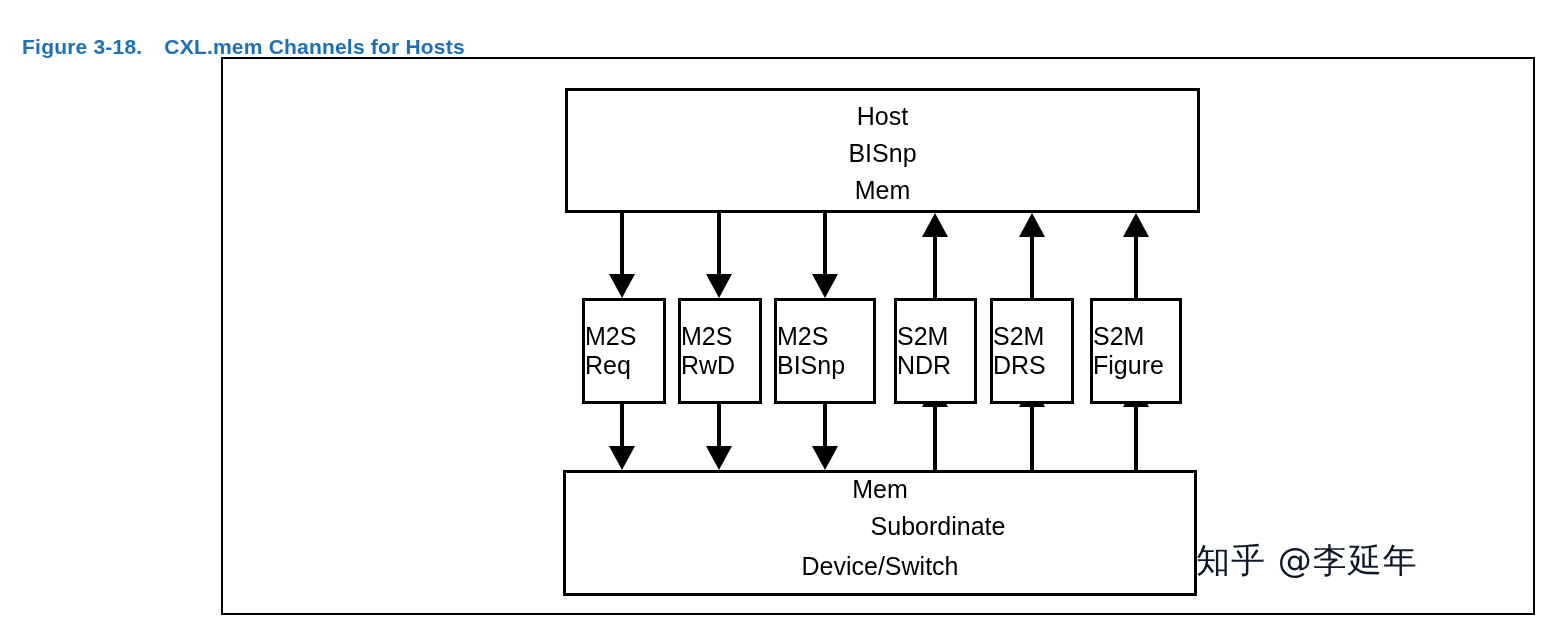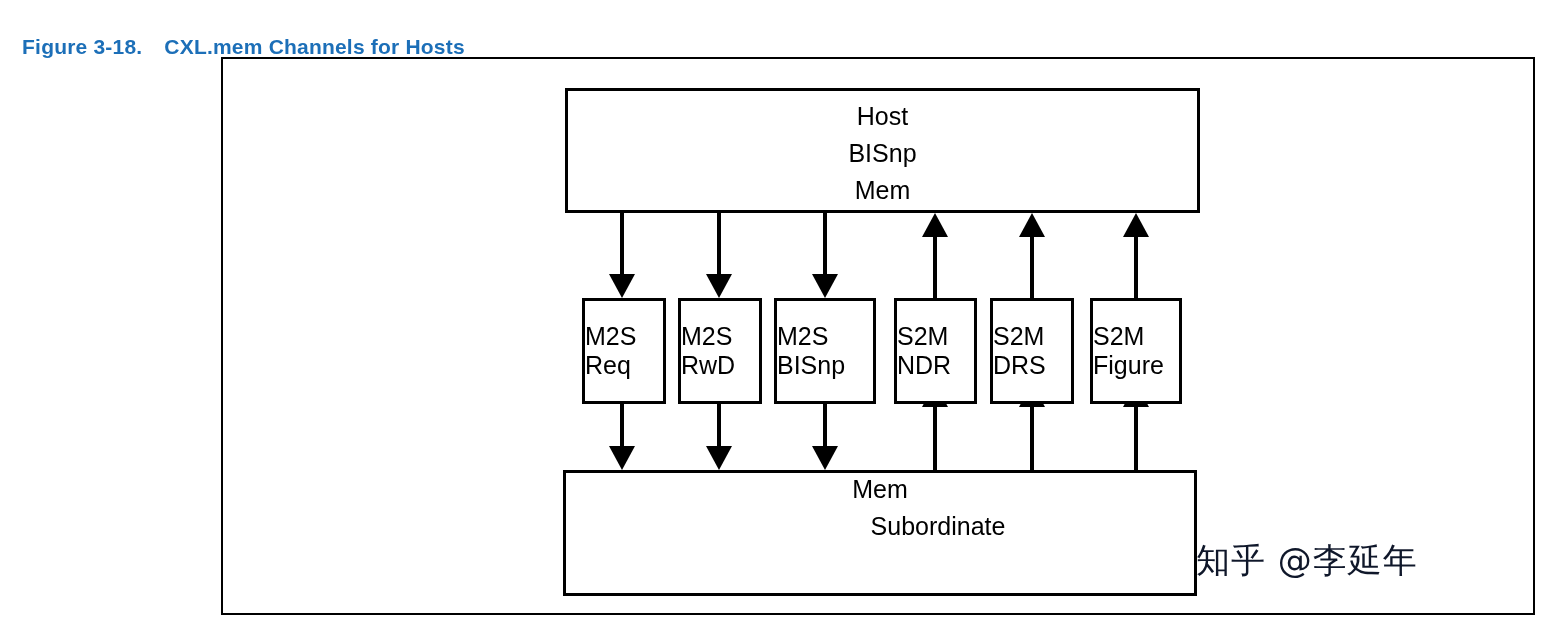--- a/index.html
+++ b/index.html
@@ -255,16 +255,17 @@
     </div>
   <div class="arrow up" style="left:900px; top:324px; width:26px; height:87px;">
       <div class="shaft"></div>
       <div class="head"></div>
     </div>
 
   <div class="node" id="device-block"></div>
   <div class="gray-band" id="device-gray"></div>
   <div class="lbl" id="device-label-mem">Mem</div>
   <div class="lbl" id="device-label-subordinate">Subordinate</div>
+  <div class="lbl" id="device-label-devsw">Device/Switch</div>
 
 </div>
 
 <div id="watermark">知乎 @李延年</div>
 
 </body></html>

